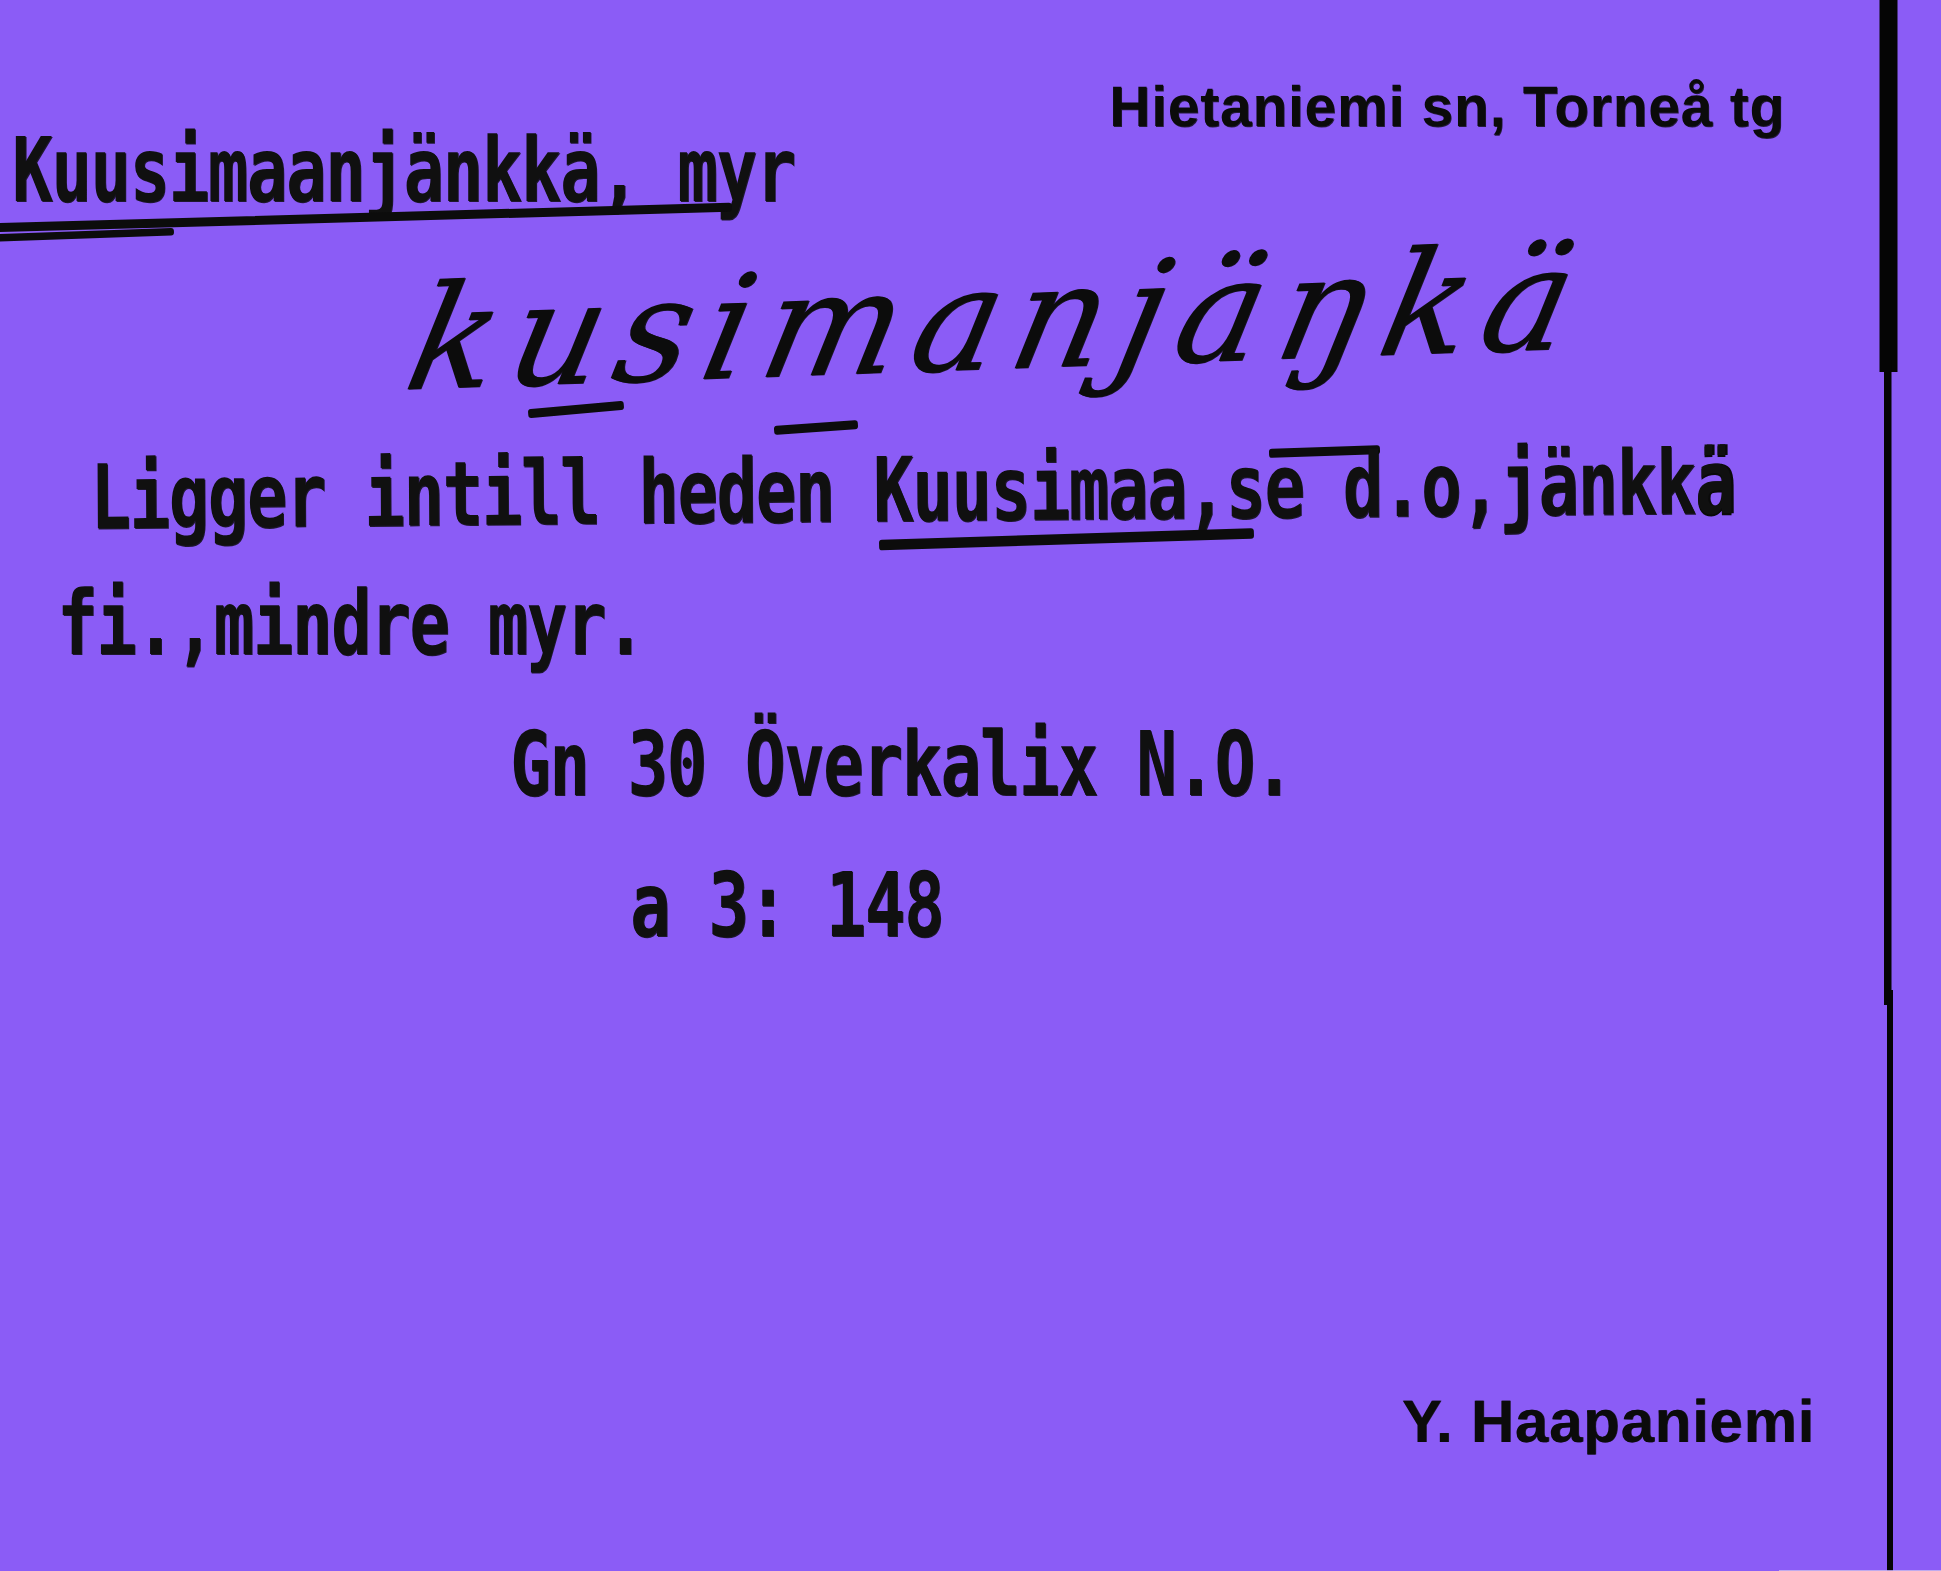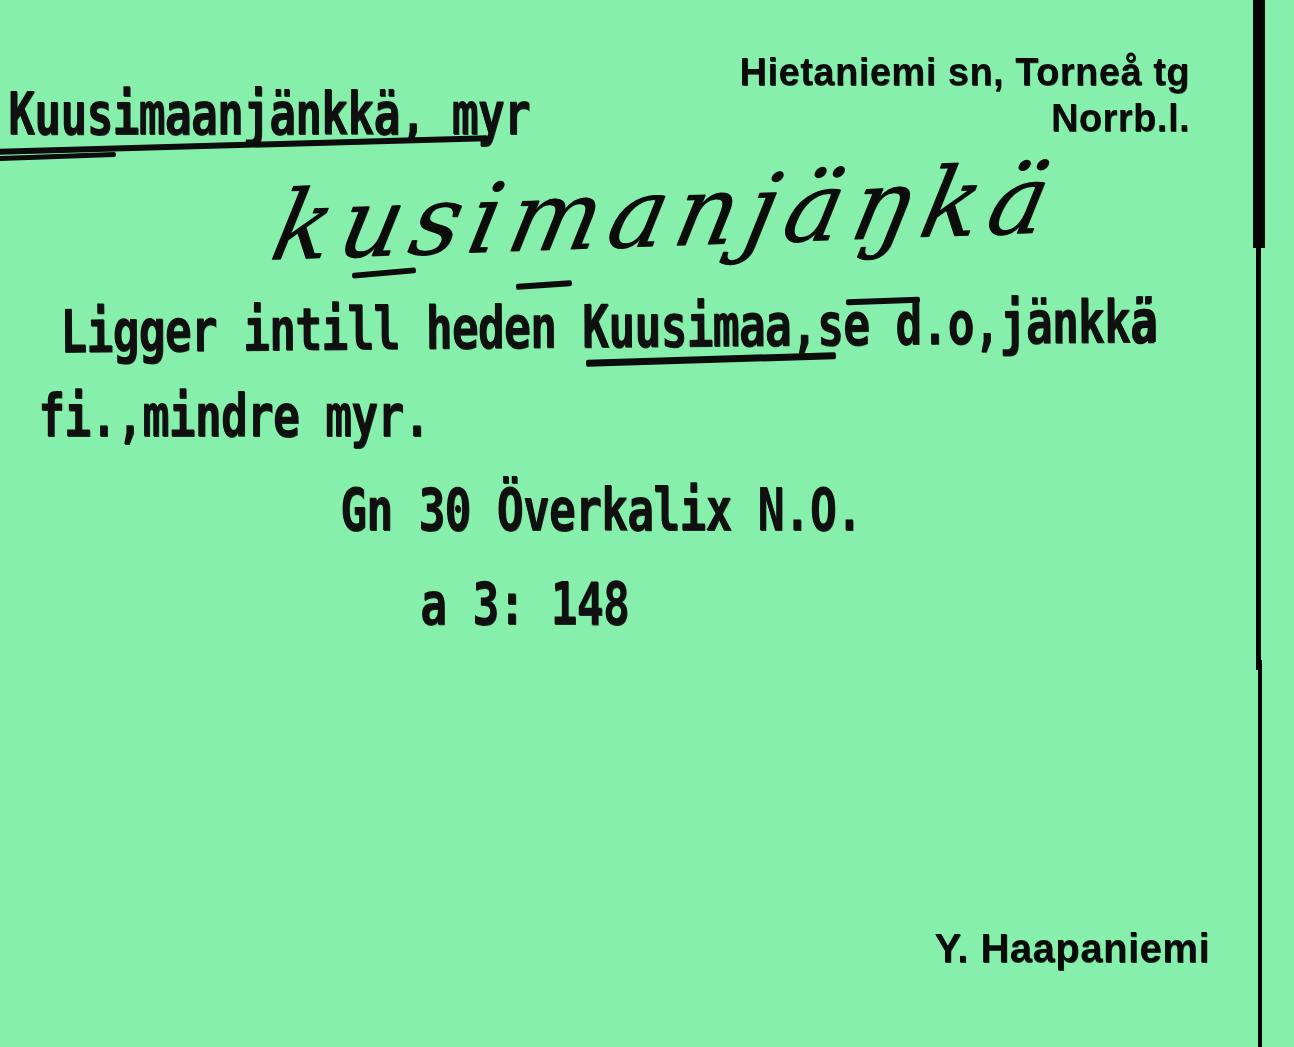--- a/index.html
+++ b/index.html
@@ -5,21 +5,21 @@
   html, body {
     margin: 0;
     padding: 0;
     background: #e8e8e8;
     font-family: "Liberation Sans", sans-serif;
   }
   .card {
     position: relative;
     width: 1294px;
     height: 1047px;
-    background: #86efac;
+    background: #8b5cf6;
     color: #0d0d0d;
     overflow: hidden;
   }
   
   .typed {
     position: absolute;
     font-family: "DejaVu Sans Mono", "Liberation Mono", monospace;
     font-weight: 700;
     font-size: 45px;
     line-height: 1;
@@ -75,21 +75,20 @@
 
 <div class="card">
 
   <div class="typed" style="left:8px; top:84px;"><span>Kuusimaanjänkkä,</span><span> myr</span></div>
 
   <div class="stroke" style="left:-6px; top:142px; width:494px; height:6px; transform:rotate(-1.6deg);"></div>
   <div class="stroke" style="left:-6px; top:154px; width:122px; height:5px; transform:rotate(-2deg);"></div>
 
   <div class="printed" style="right:104px; top:50px;">
     <div>Hietaniemi sn, Torneå tg</div>
-    <div>Norrb.l.</div>
   </div>
 
   <div class="handwriting" style="left:285px; top:178px;">kusimanjäŋkä</div>
 
   <div class="stroke" style="left:352px; top:270px; width:64px; height:6px; transform:rotate(-5deg);"></div>
   <div class="stroke" style="left:516px; top:282px; width:56px; height:6px; transform:rotate(-4deg);"></div>
   <div class="stroke" style="left:846px; top:298px; width:74px; height:6px; transform:rotate(-2deg);"></div>
 
   <div class="typed" style="left:60px; top:302px; transform:scaleY(1.32) rotate(-0.4deg);"><span>Ligger intill heden </span><span>Kuusimaa</span><span>,se d.o,jänkk</span><span class="overstrike">ä</span></div>
 

